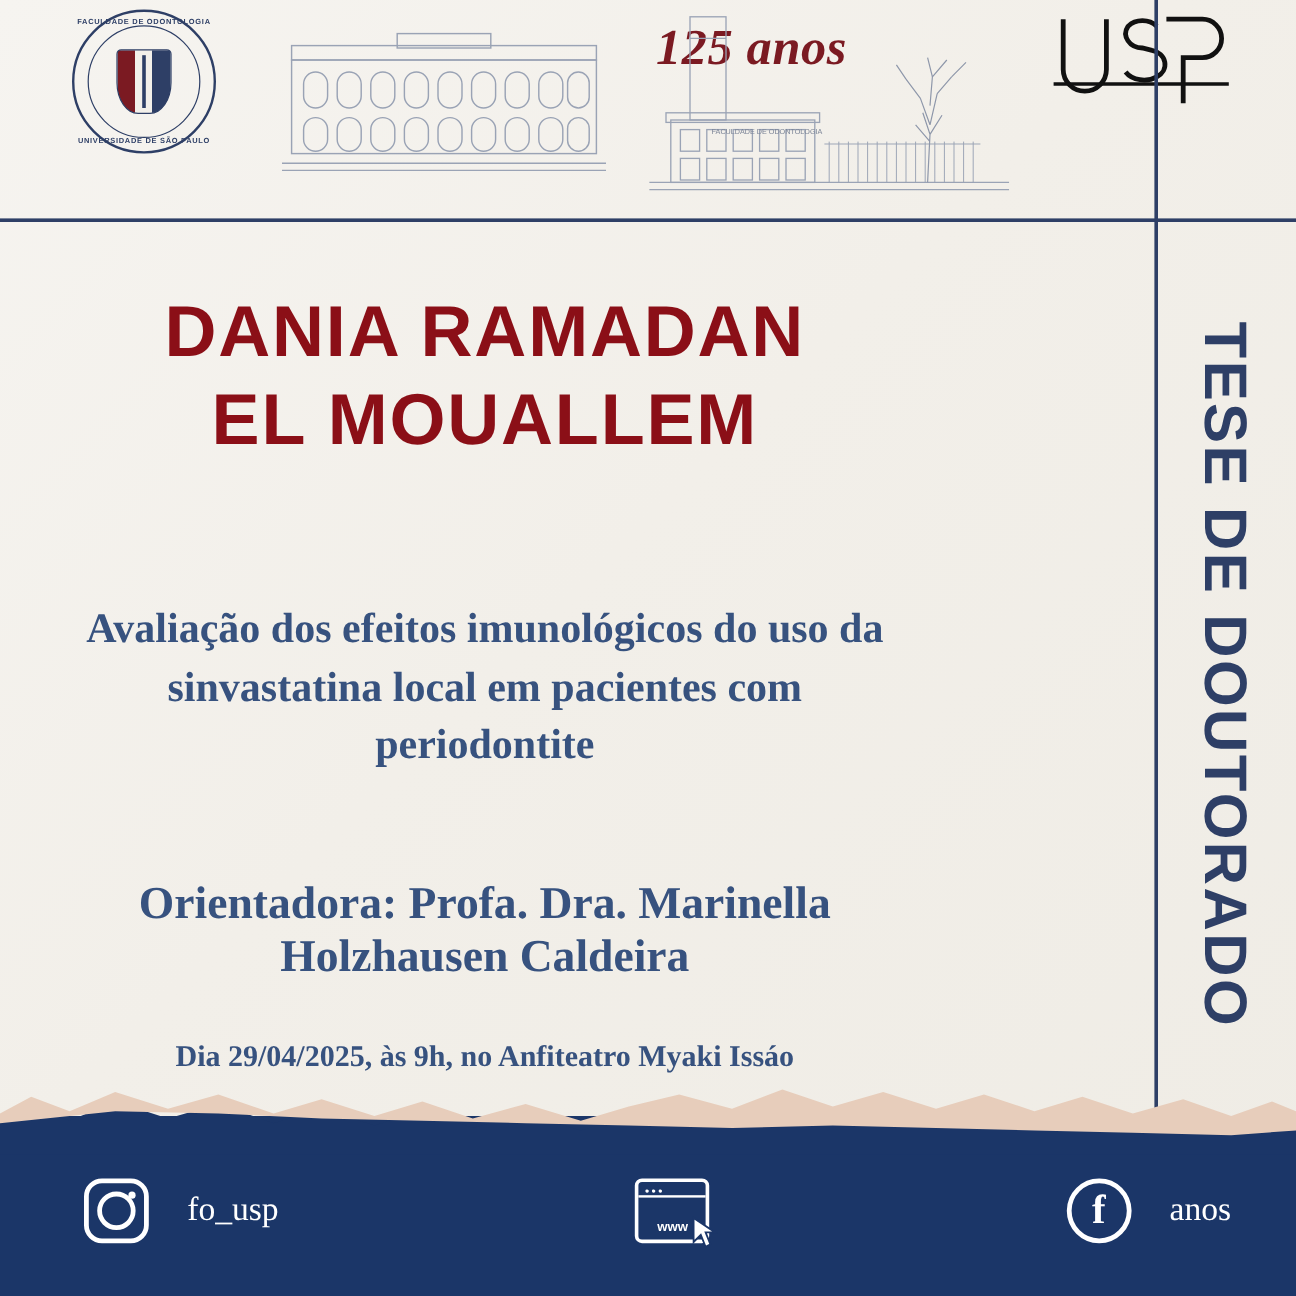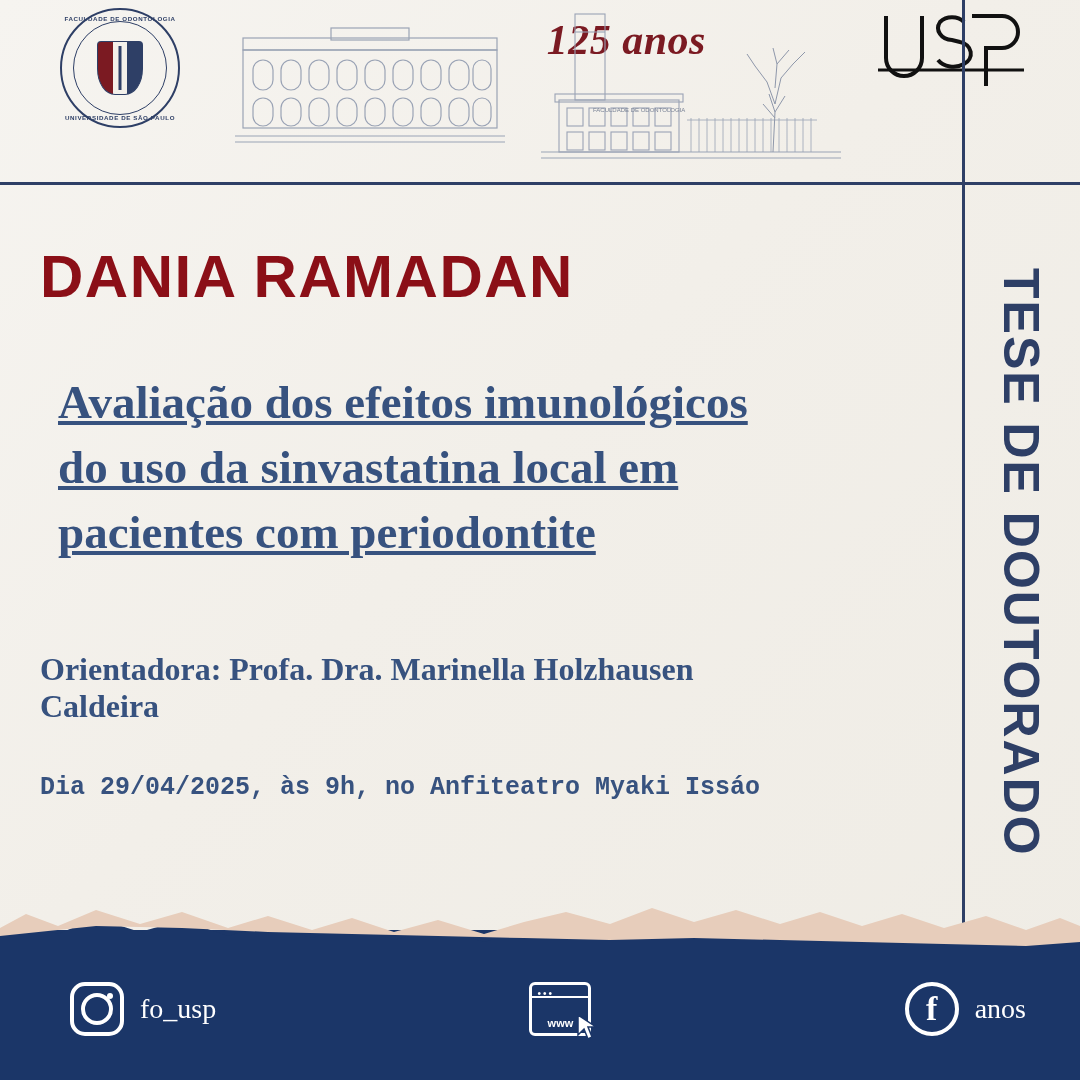--- a/index.html
+++ b/index.html
@@ -108,51 +108,50 @@
     font-size: 50px;
     letter-spacing: 2px;
     color: #2e3f66;
   }
 
   
   .content {
     position: absolute;
     top: 182px; left: 0; width: 808px; bottom: 150px;
     padding: 30px 40px 0 40px;
+    text-align: center;
   }
   .author {
     font-family: "Liberation Sans", sans-serif;
     font-weight: bold;
     color: #8b0f17;
     font-size: 60px;
     line-height: 1.22;
     letter-spacing: 1.5px;
     margin-top: 28px;
   }
   .title {
     color: #37527f;
-    font-size: 47px;
+    font-size: 35px;
     font-weight: bold;
     line-height: 1.38;
-    margin-top: 57px;
+    margin-top: 114px;
     padding: 0 18px;
-    text-decoration: underline;
   }
   .advisor {
     color: #37527f;
-    font-size: 32px;
+    font-size: 38px;
     font-weight: bold;
     margin-top: 86px;
   }
   .datetime {
     color: #37527f;
     font-size: 25px;
     font-weight: bold;
     margin-top: 48px;
-    font-family: Liberation Mono, monospace;
   }
 
   
   .footer {
     position: absolute;
     left: 0; right: 0; bottom: 0;
     height: 150px;
     background: #1b3668;
     z-index: 5;
   }
@@ -164,21 +163,21 @@
   }
   .footer-inner {
     position: absolute;
     inset: 0;
     display: flex;
     align-items: center;
     justify-content: space-between;
     padding: 18px 54px 10px 70px;
     z-index: 7;
   }
-  .fitem { display: flex; align-items: center; gap: 16px; color: #fff; }
+  .fitem { display: flex; align-items: center; gap: 32px; color: #fff; }
   .fitem .ftext {
     font-family: "Liberation Serif", serif;
     font-size: 28px;
   }
   .ig-icon {
     width: 54px; height: 54px;
     border: 4px solid #fff; border-radius: 15px;
     position: relative;
   }
   .ig-icon::before {
@@ -337,20 +336,21 @@
   <div class="hline"></div>
   <div class="vline"></div>
 
   <div class="side-label">
     <span>TESE DE DOUTORADO</span>
   </div>
 
   <div class="content">
     <div class="author">
       <div>DANIA RAMADAN</div>
+      <div>EL MOUALLEM</div>
     </div>
 
     <div class="title">Avaliação dos efeitos imunológicos do uso da sinvastatina local em pacientes com periodontite</div>
 
     <div class="advisor">Orientadora: Profa. Dra. Marinella Holzhausen Caldeira</div>
 
     <div class="datetime">Dia 29/04/2025, às 9h, no Anfiteatro Myaki Issáo</div>
   </div>
 
   <div class="tear">

